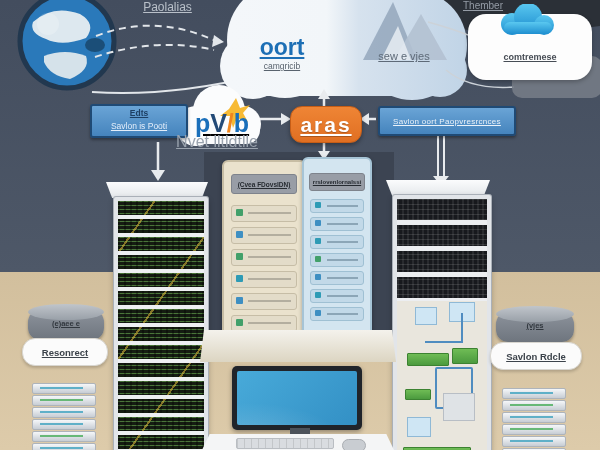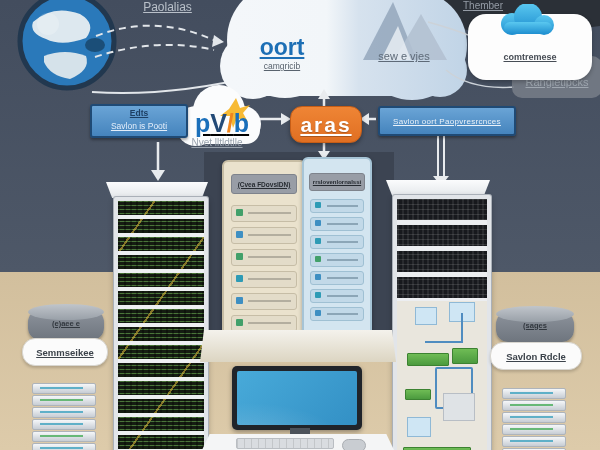--- a/index.html
+++ b/index.html
@@ -167,42 +167,41 @@
   </svg>
 
   <div class="abs t lbl ctr" style="left:120px;top:0;width:95px;height:15px">Paolalias</div>
   <div class="abs t ctr" style="left:446px;top:0;width:74px;height:11px;font-size:10px;color:#959ca6">Thember</div>
 
   <div class="abs ctr" style="left:246px;top:34px;width:72px;height:26px;font-size:23px;font-weight:bold;color:#1d6fb5">oort</div>
   <div class="abs ctr" style="left:246px;top:60px;width:72px;height:12px;font-size:8.5px;color:#59636e">camgricib</div>
   <div class="abs ctr" style="left:362px;top:48px;width:84px;height:16px;font-size:11px;color:#5e6a78">sew e vjes</div>
 
   <div class="abs" style="left:512px;top:56px;width:90px;height:42px;background:rgba(116,123,133,0.92);border-radius:10px"></div>
-  <div class="abs ctr" style="left:514px;top:70px;width:86px;height:24px;font-size:11px;color:#9fa7b0">Rangletipcks</div>
   <div class="abs" style="left:468px;top:14px;width:124px;height:66px;background:#fdfdfd;border-radius:18px;box-shadow:0 2px 4px rgba(0,0,0,.25)"></div>
   <svg class="abs" style="left:490px;top:4px" width="72" height="32" viewBox="0 0 72 32">
     <circle cx="22" cy="20" r="11" fill="url(#bc)"></circle>
     <circle cx="38" cy="13" r="14" fill="url(#bc)"></circle>
     <circle cx="54" cy="21" r="10" fill="url(#bc)"></circle>
     <rect x="14" y="18" width="48" height="12" rx="6" fill="url(#bc)"></rect>
   </svg>
   <div class="abs bluebox" style="left:90px;top:104px;width:94px;height:30px">
     <div class="ctr" style="height:14px;font-size:8.5px;font-weight:bold;color:#1d3f63">Edts</div>
     <div class="ctr" style="height:12px;font-size:8.5px;color:#e4eefa">Savlon is Pooti</div>
   </div>
 
   <div class="abs t ctr" style="left:472px;top:50px;width:116px;height:14px;font-size:9px;font-weight:bold;color:#474d55">comtremese</div>
 
   <div class="abs ctr" style="left:184px;top:102px;width:76px;height:42px;font-weight:bold;font-size:25px">
     <span style="color:#1a6fba">p</span>
       <span style="color:#234a77">V</span>
       <span style="color:#f0861e">/</span>
       <span style="color:#1a6fba">b</span>
   </div>
-  <div class="abs ctr" style="left:165px;top:135px;width:104px;height:14px;font-size:10px;color:#9aa3ae">Nvet lltldtlle</div>
+  <div class="abs ctr" style="left:165px;top:135px;width:104px;height:14px;font-size:16px;color:#9aa3ae">Nvet lltldtlle</div>
 
   <div class="abs arasbox ctr" style="left:290px;top:106px;width:70px;height:35px">aras</div>
 
   <div class="abs bluebox ctr" style="left:378px;top:106px;width:134px;height:26px;font-size:8px;color:#eaf2f9;letter-spacing:.3px">Savlon oort Paopvresrcnces</div>
 
   <div>
     <div class="abs slab" style="left:106px;top:182px;width:102px;height:16px"></div>
     <div class="abs rackbody" style="left:114px;top:197px;width:86px;height:253px">
       <div class="rackintL"></div>
     </div>
@@ -259,35 +258,35 @@
     <div class="abs stand" style="left:290px;top:428px;width:20px;height:10px"></div>
     <div class="abs desk" style="left:202px;top:434px;width:192px;height:16px"></div>
     <div class="abs keyboard" style="left:236px;top:438px;width:96px;height:9px"></div>
     <div class="abs mouse" style="left:342px;top:439px;width:22px;height:11px"></div>
   </div>
 
   <div>
     <div class="abs cyl" style="left:28px;top:310px;width:76px;height:30px"></div>
     <div class="abs cyltop" style="left:28px;top:304px;width:76px;height:16px"></div>
     <div class="abs cyltxt ctr" style="left:30px;top:316px;width:72px;height:14px">(e)aee e</div>
-    <div class="abs bubble ctr" style="left:22px;top:338px;width:84px;height:26px">Semmseikee</div>
+    <div class="abs bubble ctr" style="left:22px;top:338px;width:84px;height:26px">Resonrect</div>
     <div class="abs" style="left:32px;top:383px;width:64px;height:68px">
       <div class="slabk"></div>
       <div class="slabk g"></div>
       <div class="slabk"></div>
       <div class="slabk"></div>
       <div class="slabk g"></div>
       <div class="slabk"></div>
     </div>
   </div>
 
   <div>
     <div class="abs cyl" style="left:496px;top:312px;width:78px;height:30px"></div>
     <div class="abs cyltop" style="left:496px;top:306px;width:78px;height:16px"></div>
-    <div class="abs cyltxt ctr" style="left:498px;top:318px;width:74px;height:14px">(sages</div>
+    <div class="abs cyltxt ctr" style="left:498px;top:318px;width:74px;height:14px">(vjes</div>
     <div class="abs bubble ctr" style="left:490px;top:342px;width:90px;height:26px">Savlon Rdcle</div>
     <div class="abs" style="left:502px;top:388px;width:64px;height:64px">
       <div class="slabk"></div>
       <div class="slabk g"></div>
       <div class="slabk"></div>
       <div class="slabk g"></div>
       <div class="slabk"></div>
       <div class="slabk"></div>
     </div>
   </div>

